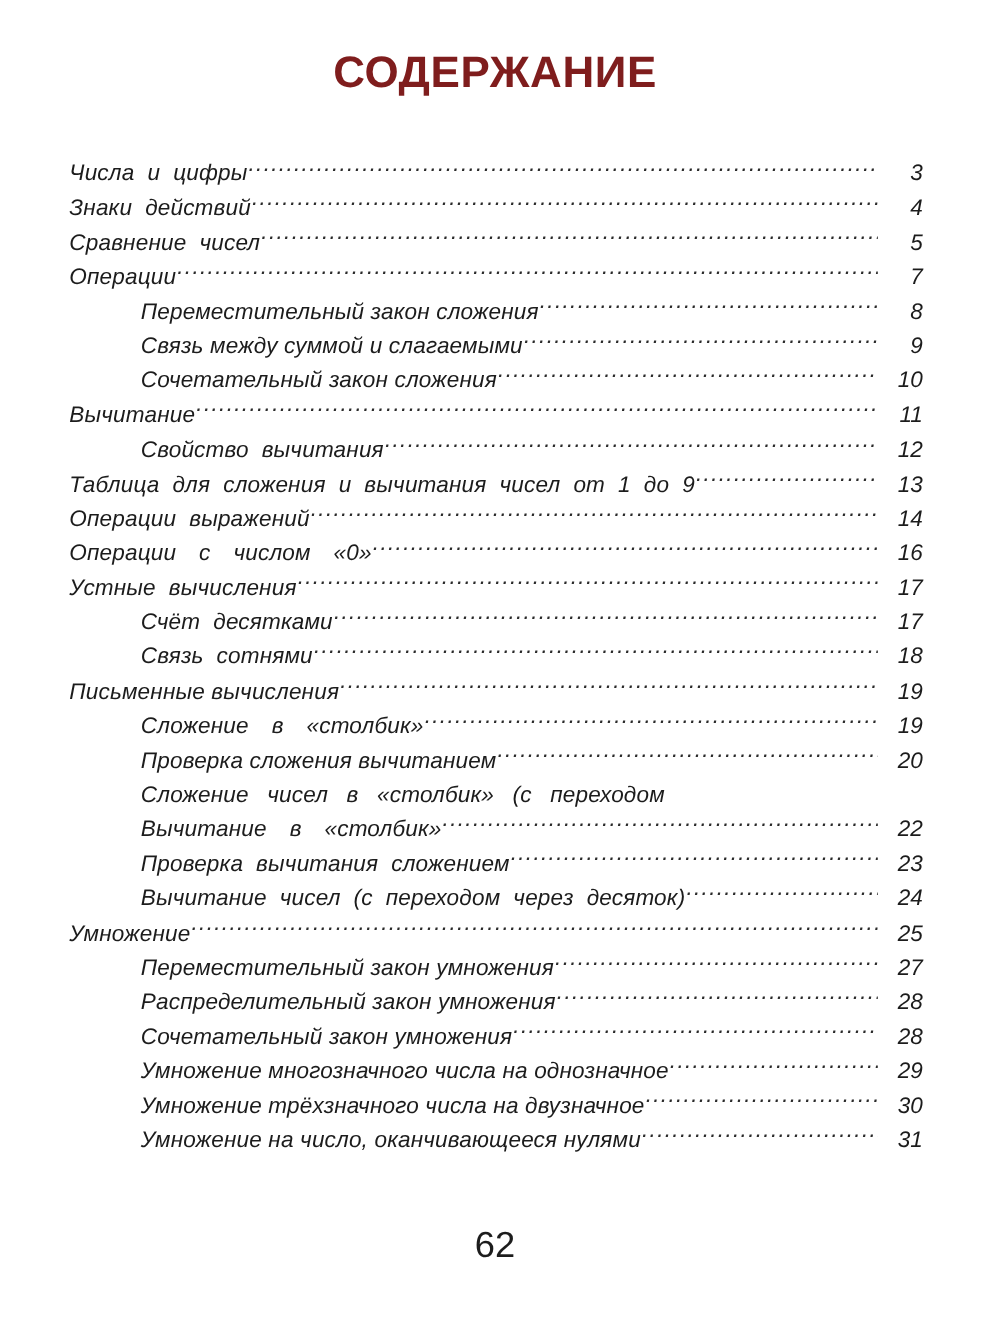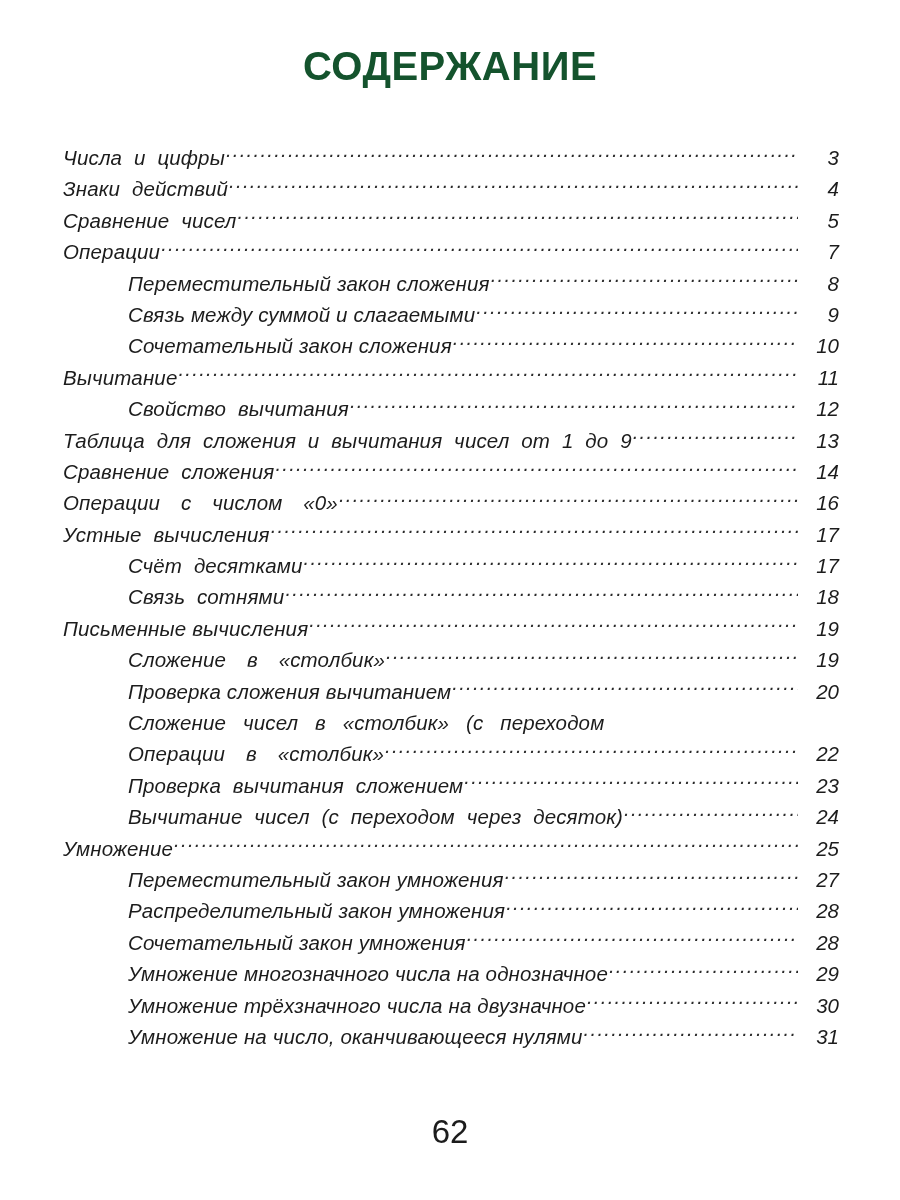--- a/index.html
+++ b/index.html
@@ -21,21 +21,21 @@
   
   .toc-title {
     position: absolute;
     top: 44px;
     left: 0;
     width: 900px;
     text-align: center;
     font-size: 40px;
     font-weight: bold;
     letter-spacing: 0.5px;
-    color: #14532d;
+    color: #7f1d1d;
     line-height: 1.1;
     white-space: nowrap;
   }
 
   
   .toc {
     position: absolute;
     top: 142px;
     left: 63px;
     width: 776px;
@@ -186,21 +186,21 @@
       </div>
       <div class="toc-entry wide">
         <div class="toc-inner">
           <span class="toc-label">Таблица для сложения и вычитания чисел от 1 до 9</span>
           <span class="leader"></span>
           <span class="toc-page">13</span>
         </div>
       </div>
       <div class="toc-entry wide">
         <div class="toc-inner">
-          <span class="toc-label">Сравнение  сложения</span>
+          <span class="toc-label">Операции  выражений</span>
           <span class="leader"></span>
           <span class="toc-page">14</span>
         </div>
       </div>
       <div class="toc-entry widest">
         <div class="toc-inner">
           <span class="toc-label">Операции с числом «0»</span>
           <span class="leader"></span>
           <span class="toc-page">16</span>
         </div>
@@ -247,21 +247,21 @@
           <span class="toc-page">20</span>
         </div>
       </div>
       <div class="toc-entry level-2 nodots wider">
         <div class="toc-inner">
           <span class="toc-label">Сложение чисел в «столбик» (с переходом</span>
         </div>
       </div>
       <div class="toc-entry level-2 widest">
         <div class="toc-inner">
-          <span class="toc-label">Операции в «столбик»</span>
+          <span class="toc-label">Вычитание в «столбик»</span>
           <span class="leader"></span>
           <span class="toc-page">22</span>
         </div>
       </div>
       <div class="toc-entry level-2 wide">
         <div class="toc-inner">
           <span class="toc-label">Проверка вычитания сложением</span>
           <span class="leader"></span>
           <span class="toc-page">23</span>
         </div>

